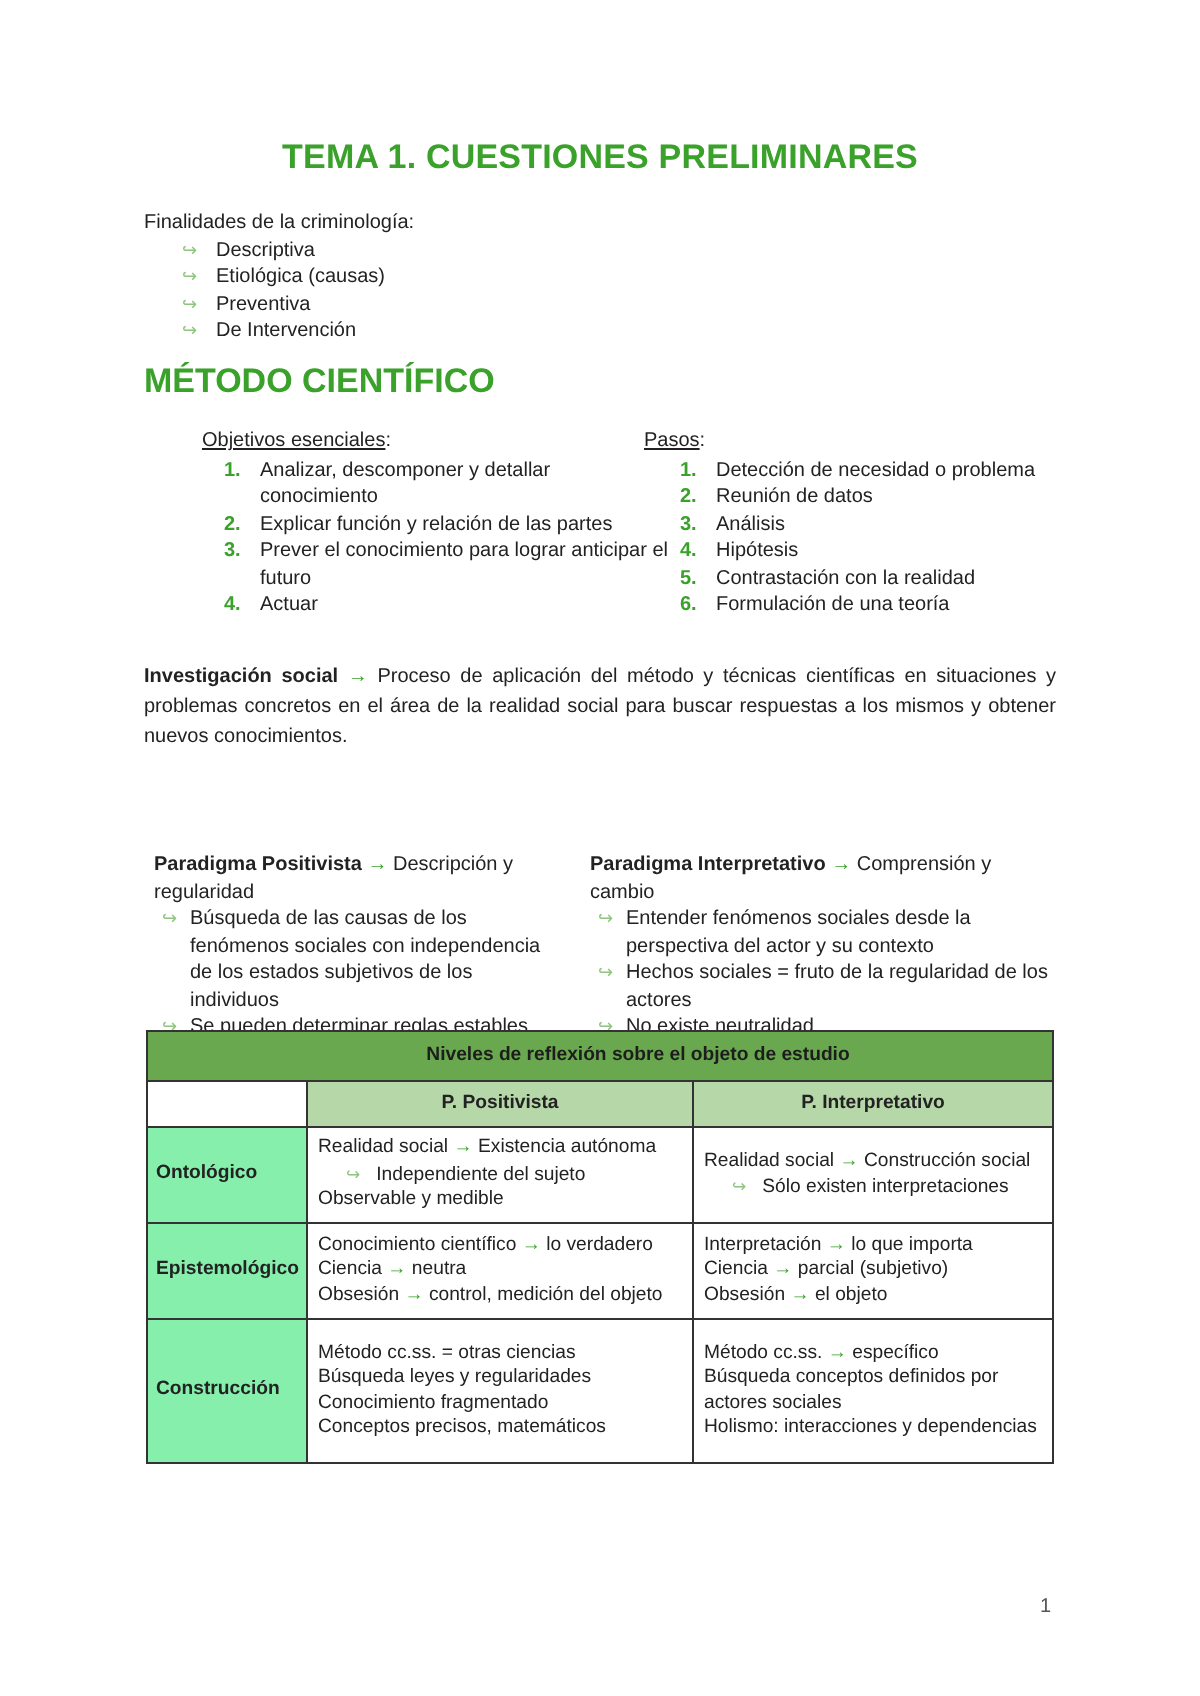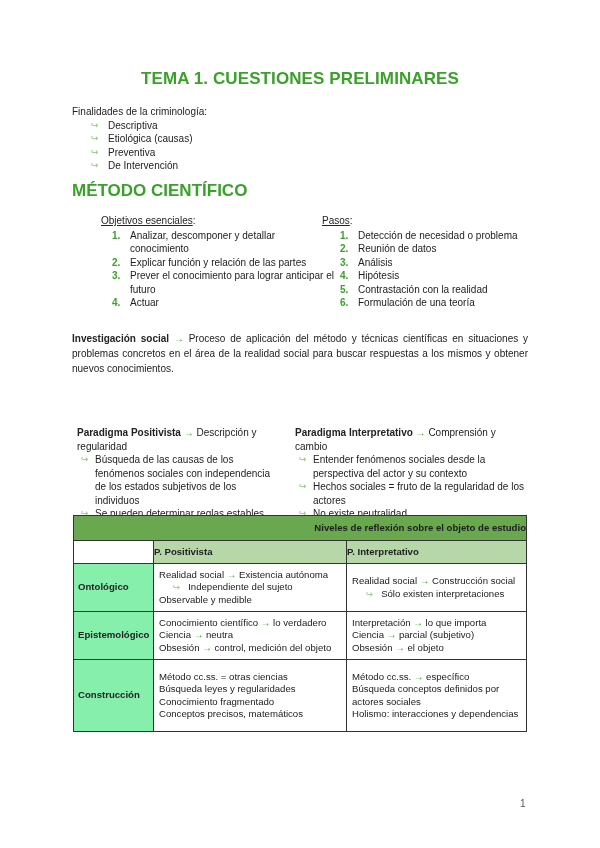--- a/index.html
+++ b/index.html
@@ -31,22 +31,22 @@
   .invest { position: absolute; left: 72px; top: 331px; width: 456px; text-align: justify; line-height: 15px; }
   .invest b { font-weight: bold; margin-top: 48px; }
   .green-arrow { color: #3aa12a; }
 
   .para { position: absolute; top: 400px; margin-top: 26px; }
   .para-pos { left: 77px; width: 205px; }
   .para-int { left: 295px; width: 230px; }
 
   table.lev { position: absolute; left: 73px; top: 515px; width: 454px; border-collapse: collapse; font-size: 9.6px; line-height: 12.5px; }
   table.lev td { border: 1.2px solid #333; vertical-align: middle; }
-  .th-main { background: #6aa84f; text-align: right; font-weight: bold; height: 25px; color: #1d1d1d; padding-left: 38px; }
-  .th-sub { background: #b6d7a8; text-align: left; font-weight: bold; height: 23px; }
+  .th-main { background: #6aa84f; text-align: center; font-weight: bold; height: 25px; color: #1d1d1d; padding-left: 38px; }
+  .th-sub { background: #b6d7a8; text-align: center; font-weight: bold; height: 23px; }
   .th-blank { background: #fff; }
   .row-head { background: #86efac; font-weight: bold; padding-left: 4px; width: 80px; }
   .cell { padding: 3px 4px 3px 5px; background: #fff; }
   .cell .sub { padding-left: 14px; position: relative; }
   .cell .sub .arrow { color: #8fc57f; font-size: 8.5px; margin-right: 8px; }
 
   .pagenum { position: absolute; left: 520px; top: 797px; font-size: 10px; color: #555; }
 </style>
 </head>
 <body>

